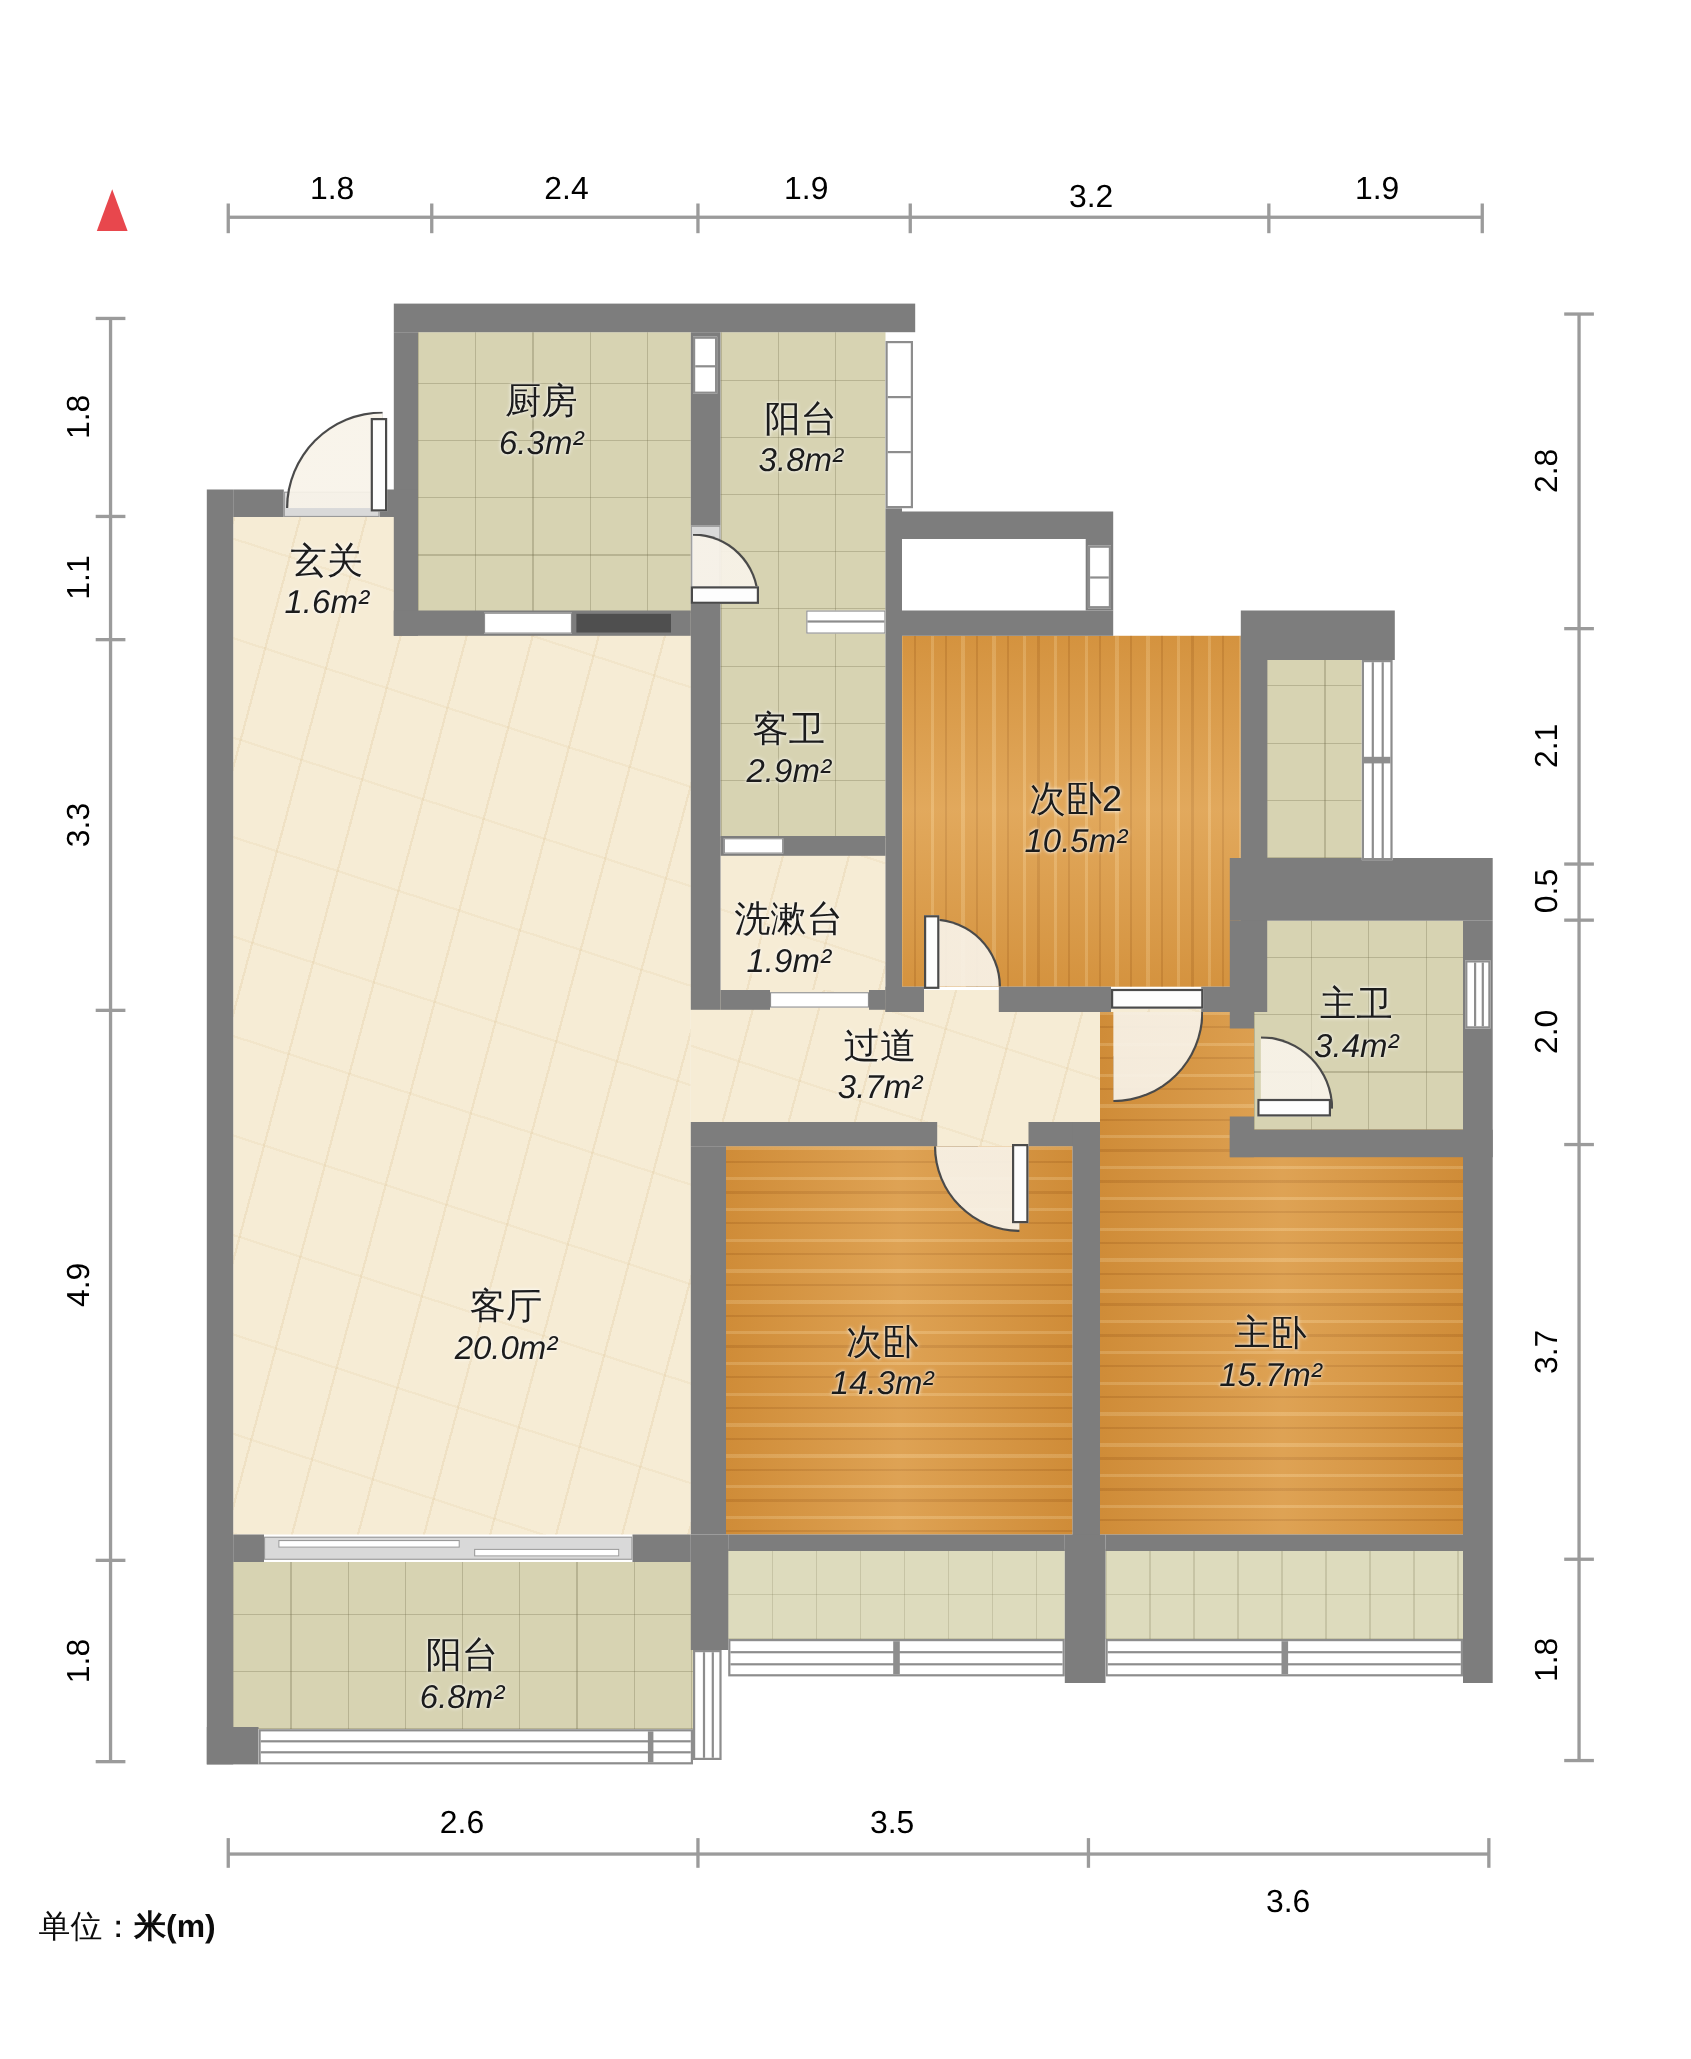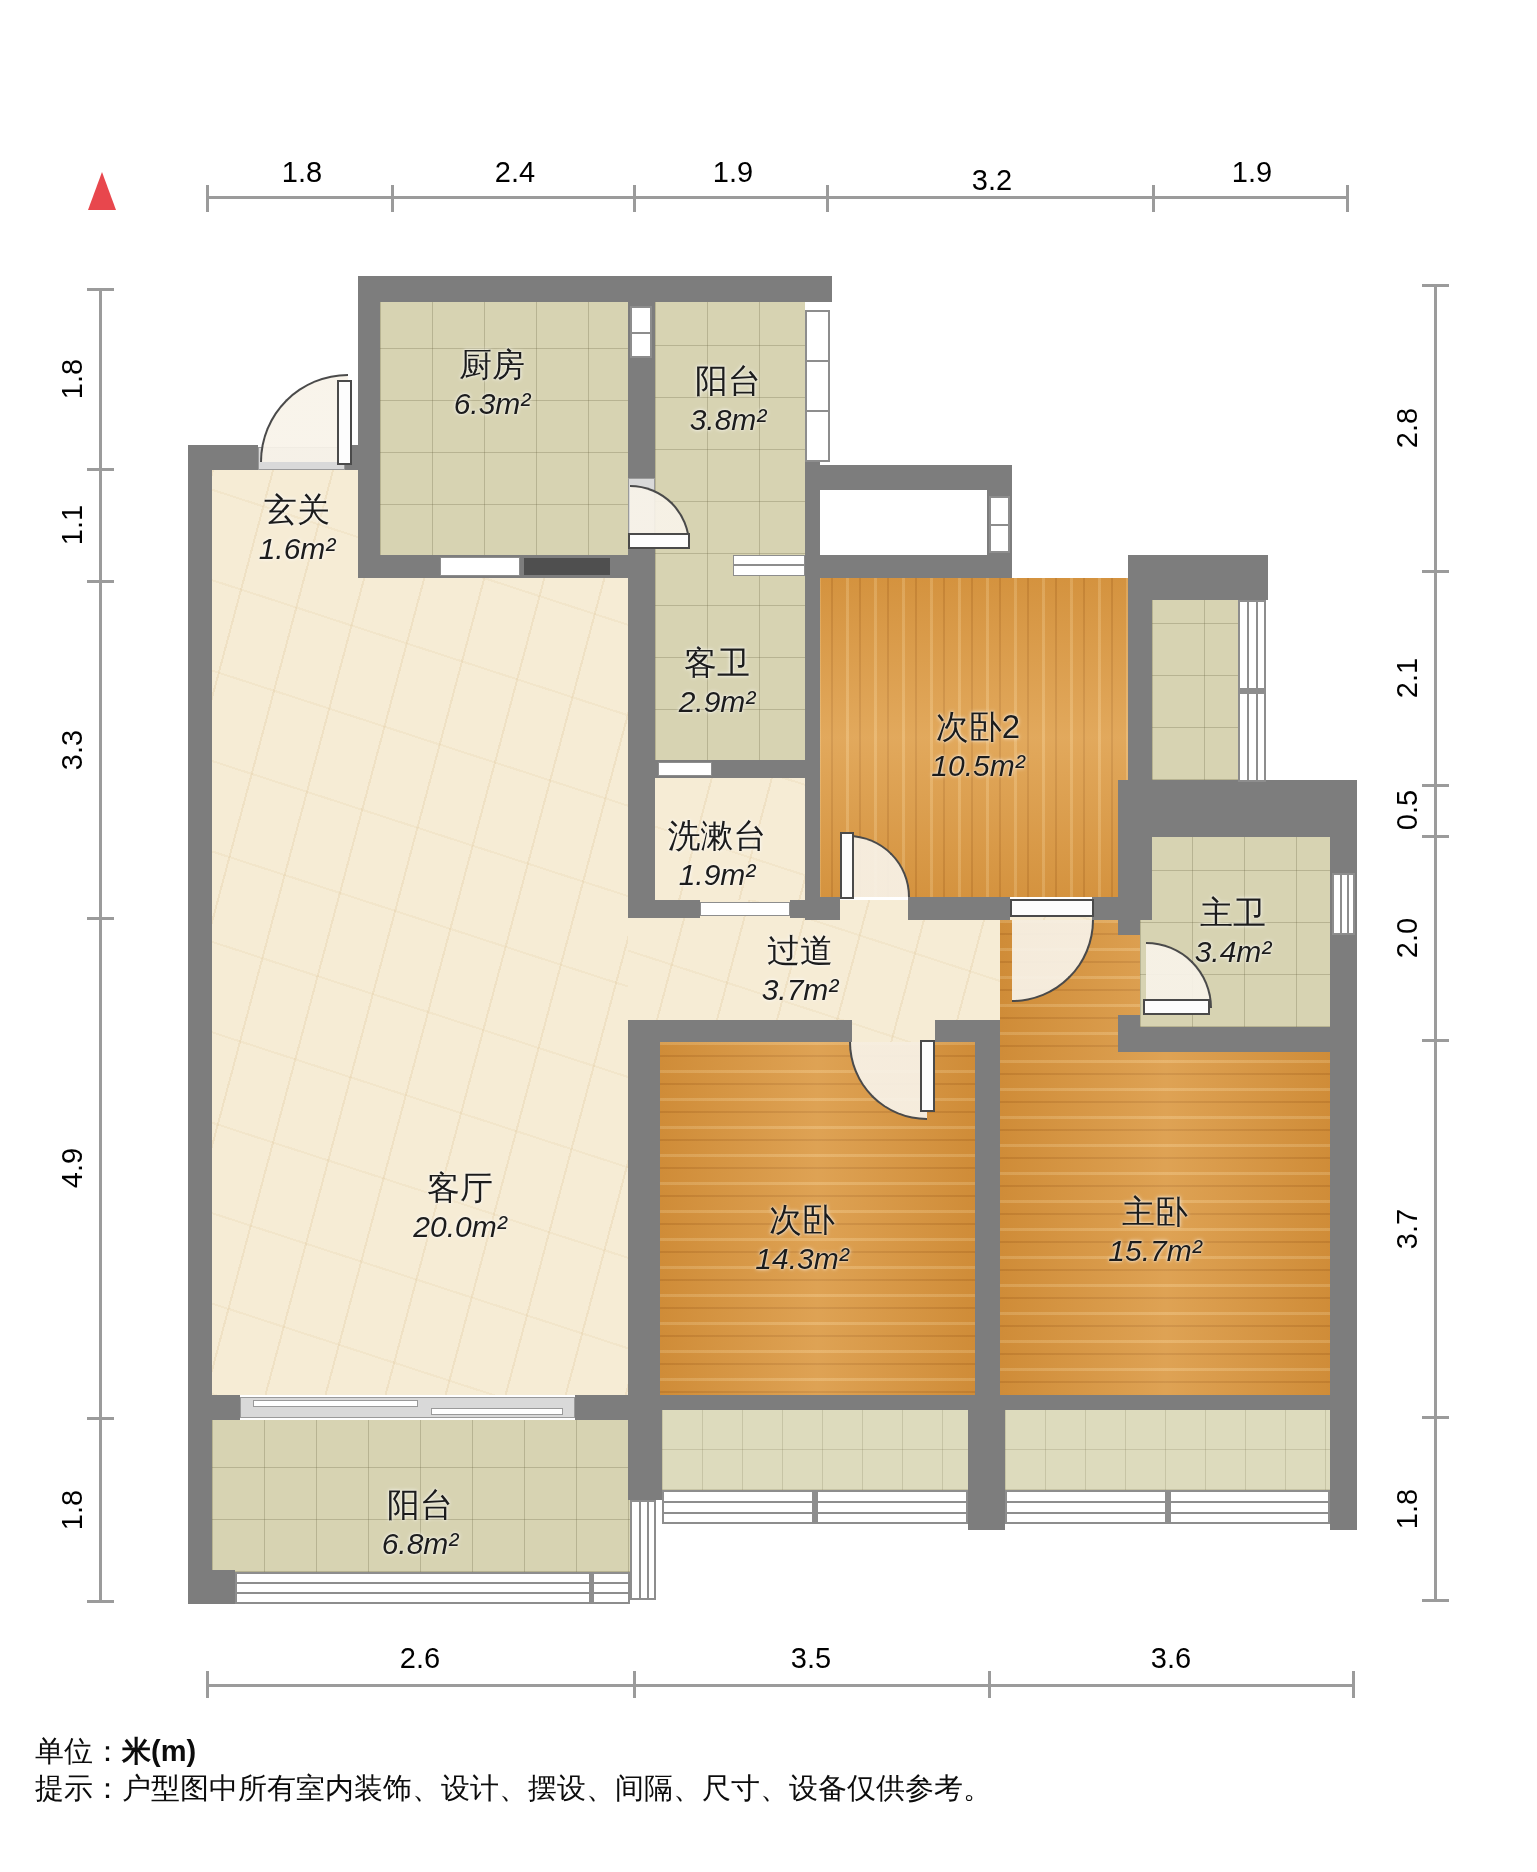--- a/index.html
+++ b/index.html
@@ -280,20 +280,19 @@
   <div class="dim-label-v" style="left:1407px;top:1229px;">3.7</div>
   <div class="dim-label-v" style="left:1407px;top:1509px;">1.8</div>
 
   <div class="abs dim" style="left:207px;top:1684px;width:1147px;height:3px;"></div>
   <div class="abs dim" style="left:206px;top:1671px;width:3px;height:27px;"></div>
   <div class="abs dim" style="left:633px;top:1671px;width:3px;height:27px;"></div>
   <div class="abs dim" style="left:988px;top:1671px;width:3px;height:27px;"></div>
   <div class="abs dim" style="left:1352px;top:1671px;width:3px;height:27px;"></div>
   <div class="dim-label" style="left:420px;top:1658px;">2.6</div>
   <div class="dim-label" style="left:811px;top:1658px;">3.5</div>
-  <div class="dim-label" style="left:1171px;top:1658px;">3.6</div>
+  <div class="dim-label" style="left:1171px;top:1730px;">3.6</div>
 
   <div class="foot" style="top:1732px;">
     <span>单位：</span><b>米(m)</b>
   </div>
-  <div class="foot" style="top:1769px;">提示：户型图中所有室内装饰、设计、摆设、间隔、尺寸、设备仅供参考。</div>
 
 </div>
 
 </body></html>

